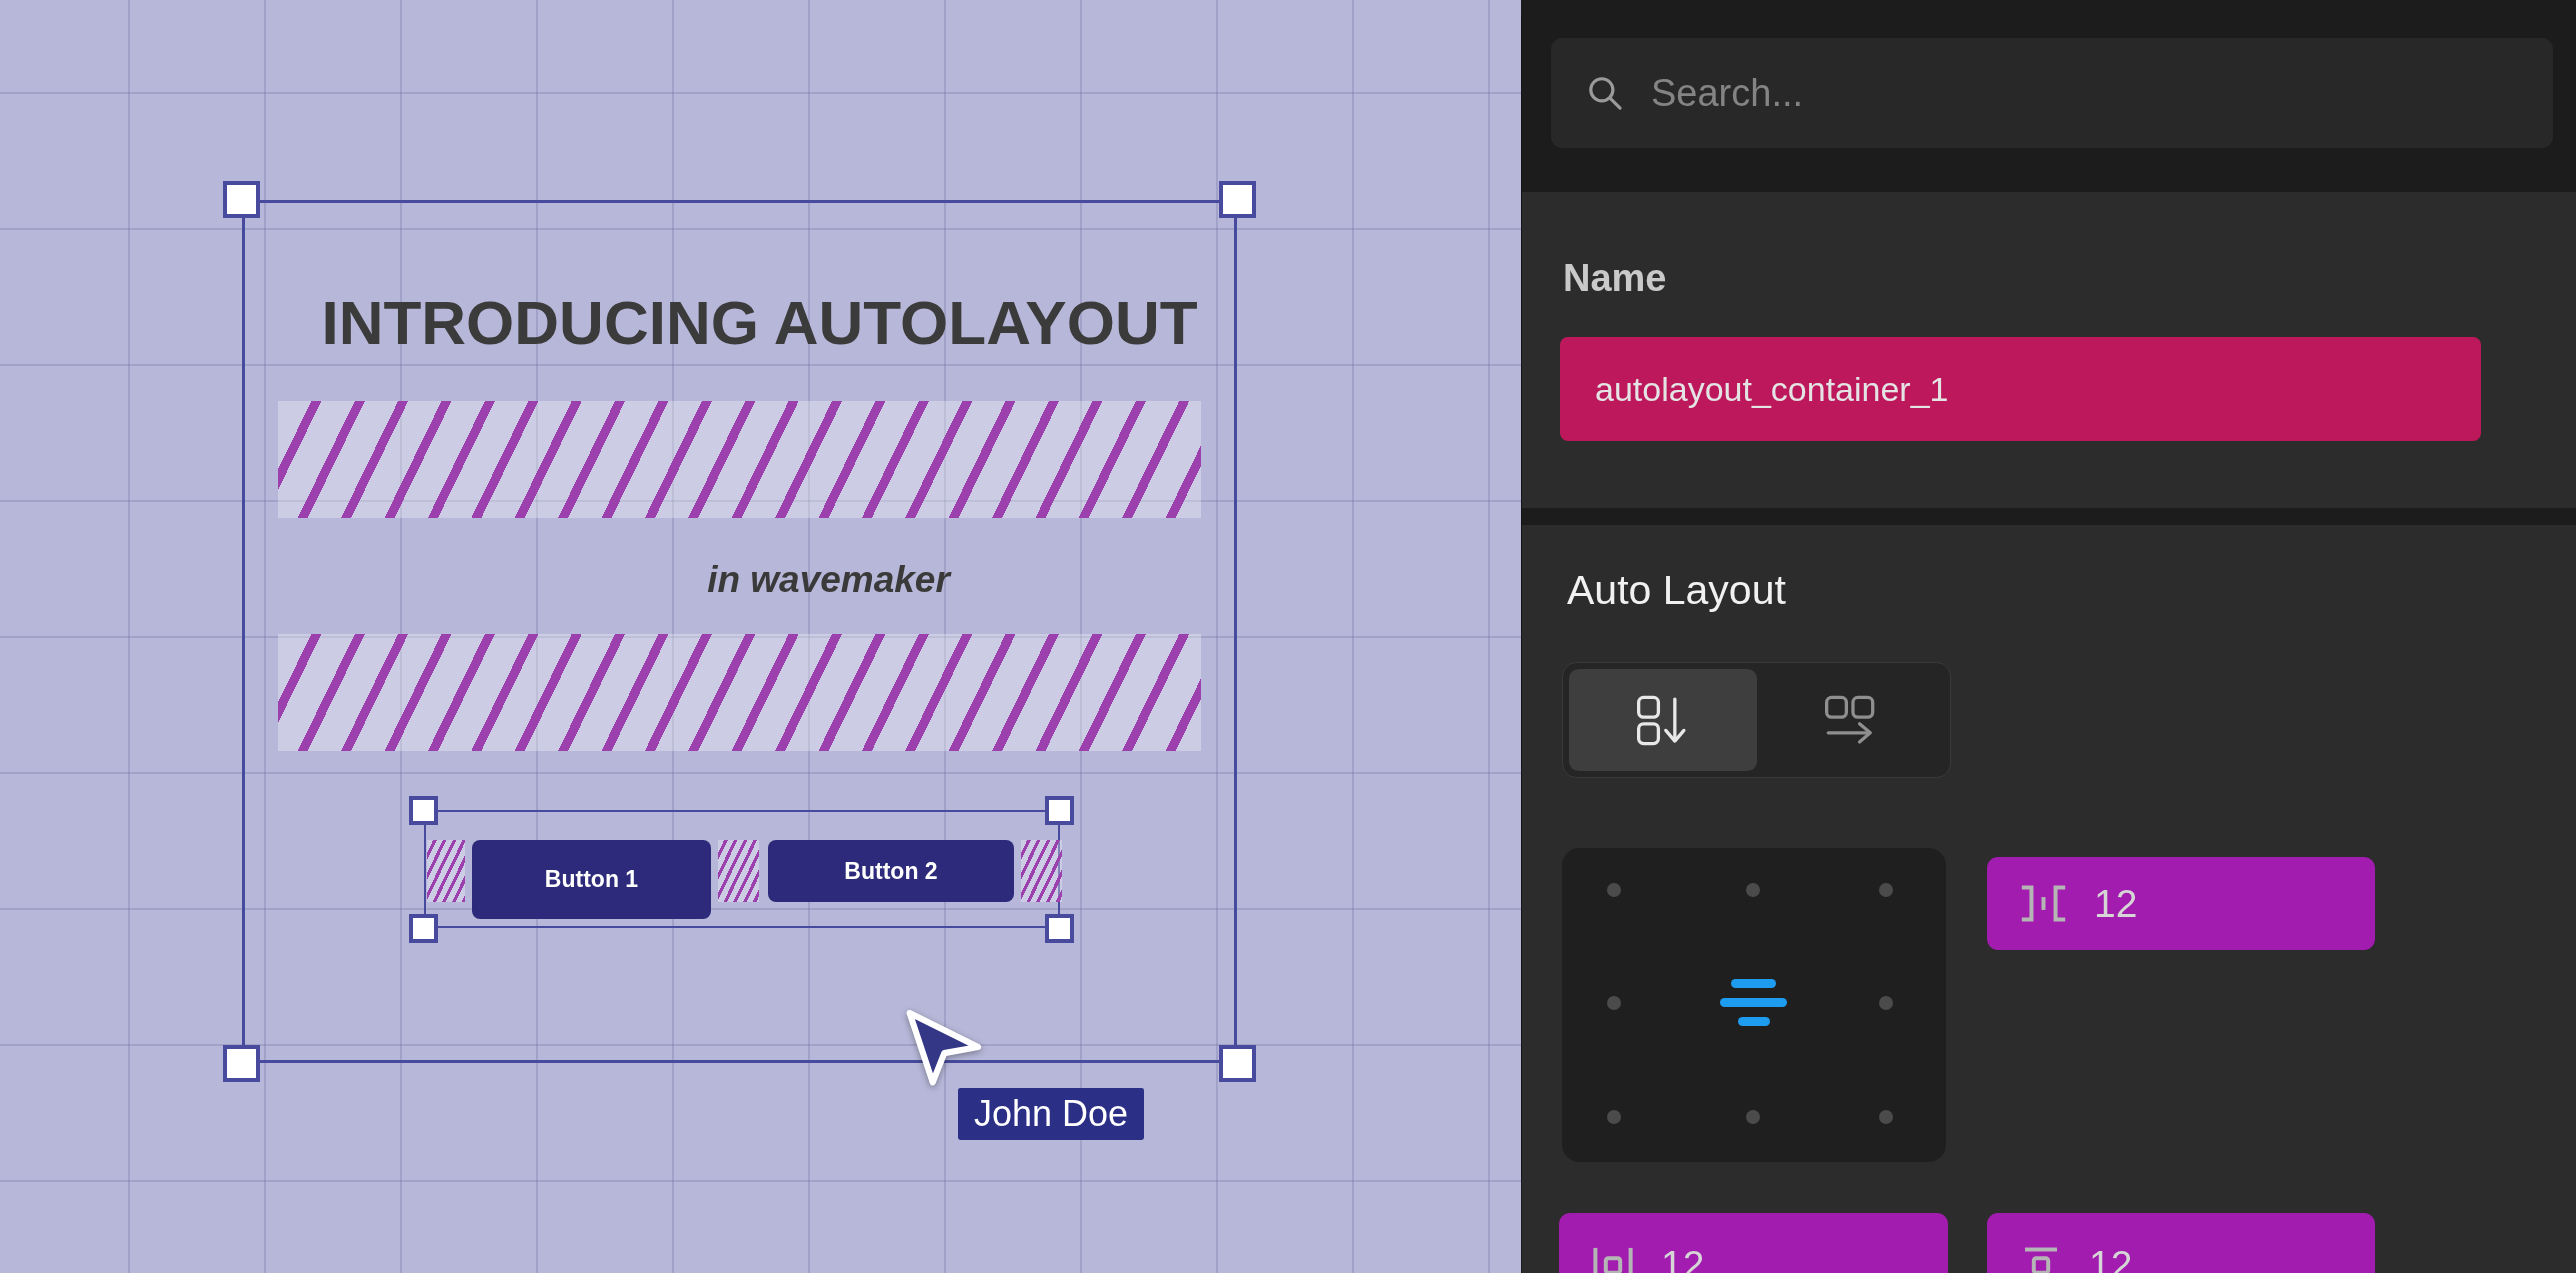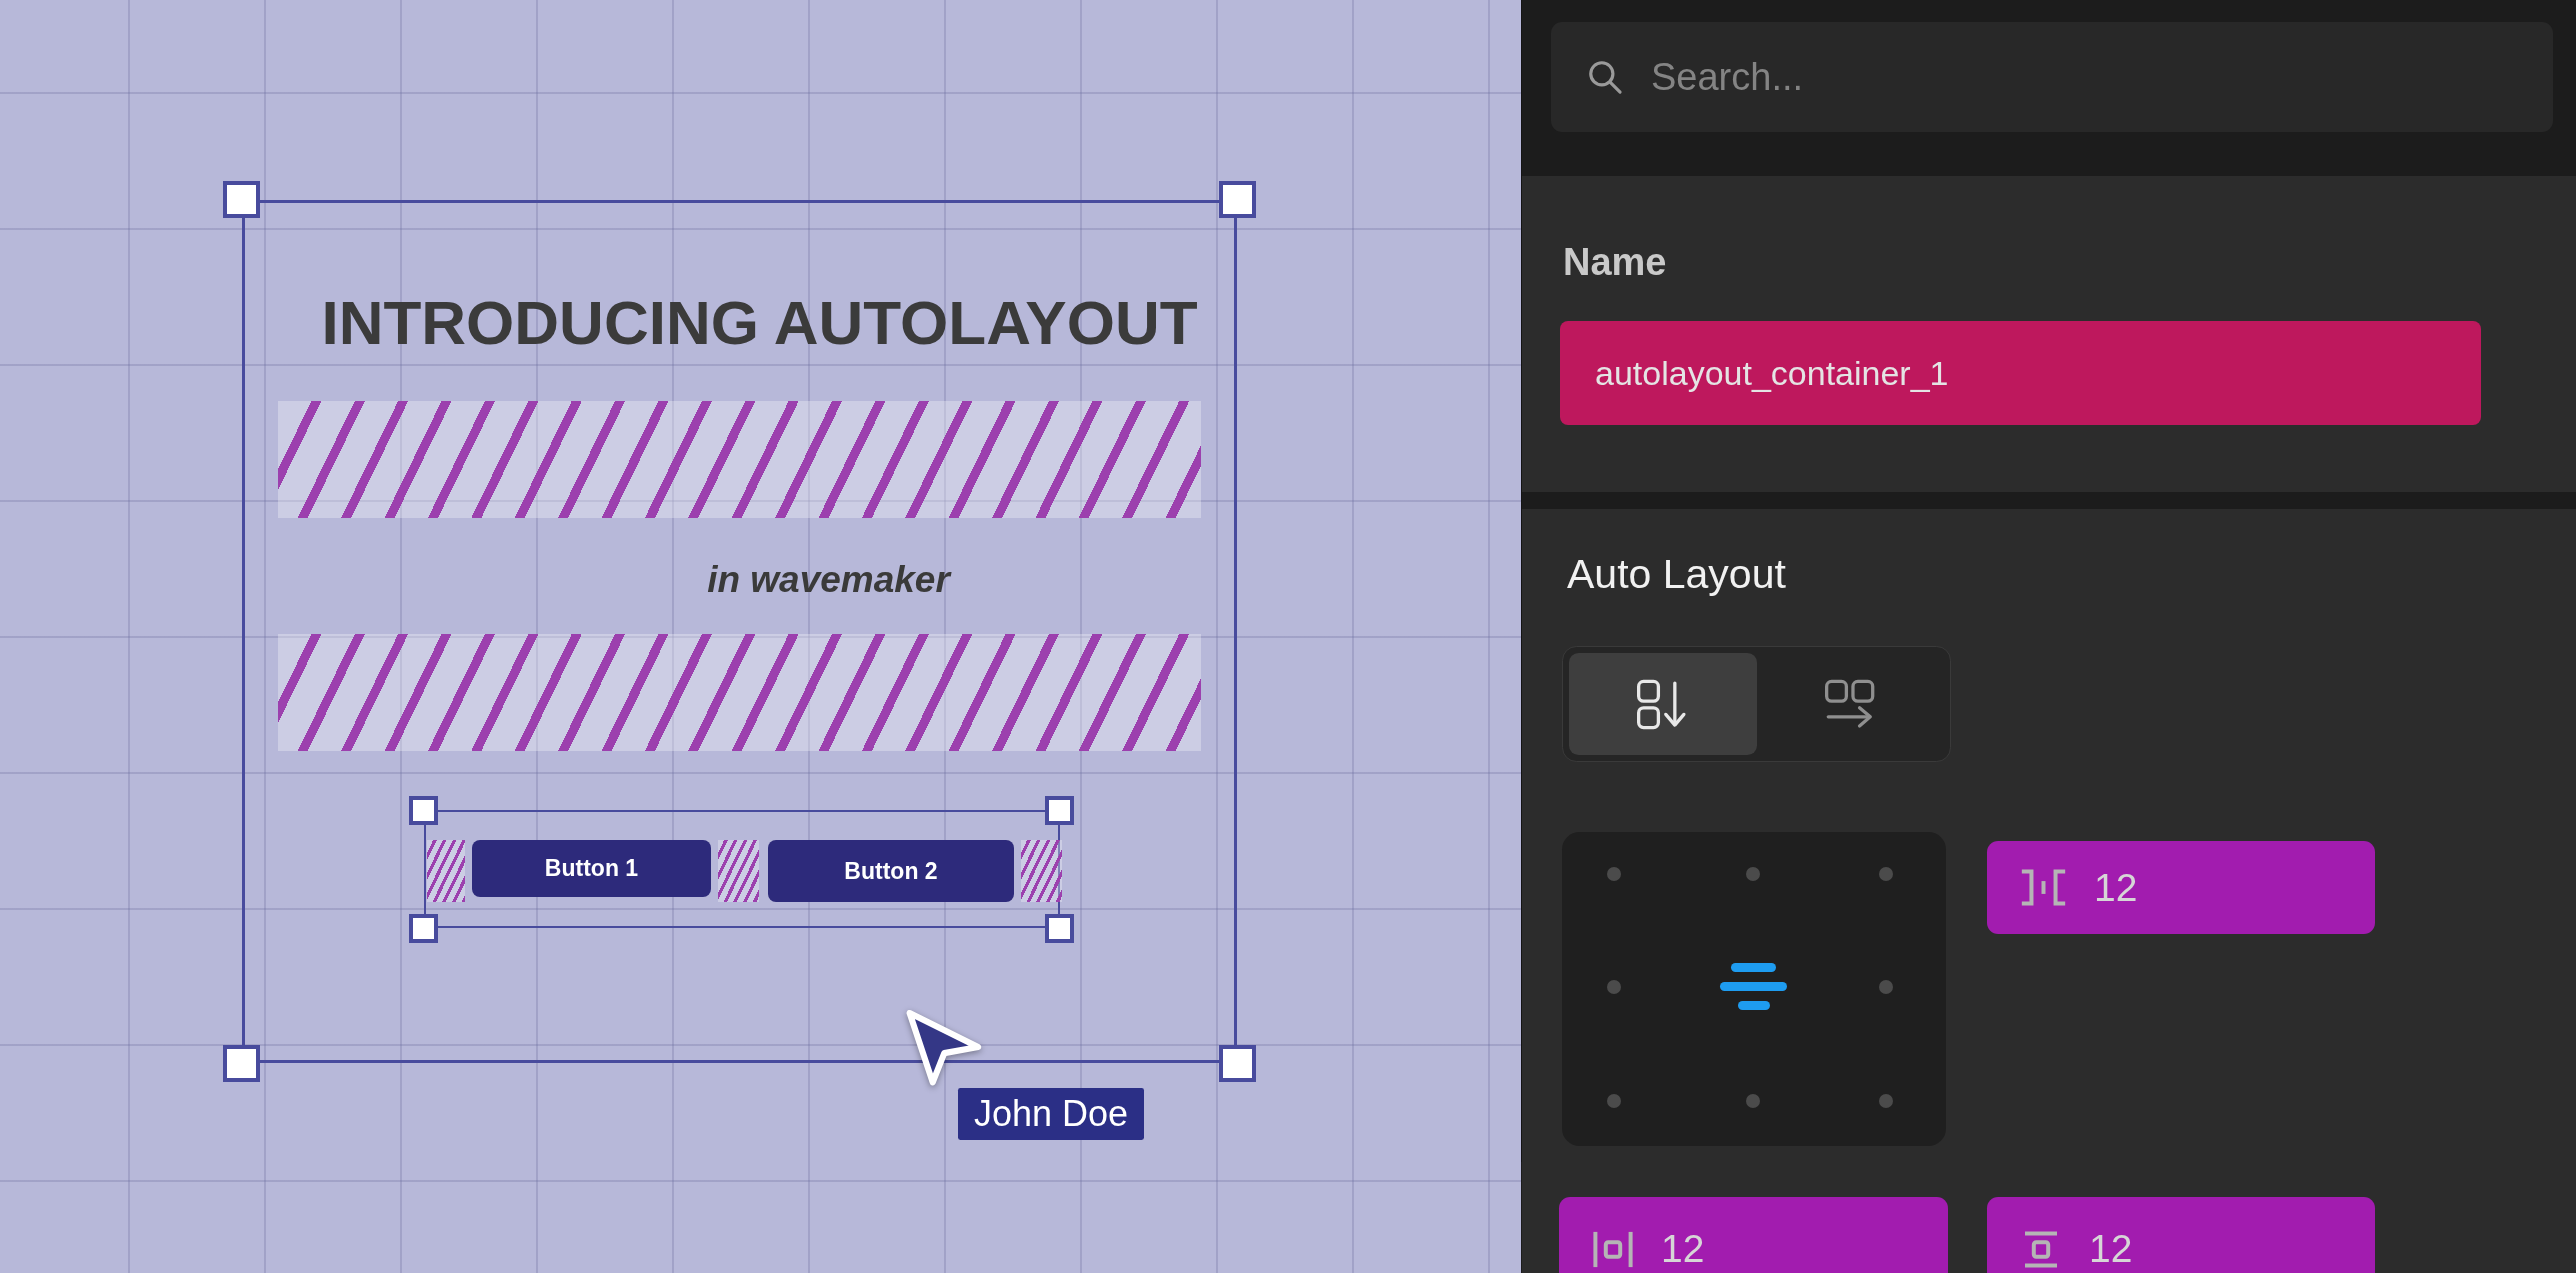--- a/index.html
+++ b/index.html
@@ -29,21 +29,21 @@
   .hatch-sm{background-color:rgba(255,255,255,.30);
     background-image:repeating-linear-gradient(116deg,transparent 0 5.6px,#9c40ae 5.6px 8.8px);}
 
   .design-btn{background:#2d2a7b;border-radius:8px;color:#fff;font-weight:700;
     font-size:23px;display:flex;align-items:center;justify-content:center;}
 
   .cursor-label{background:#2b2f86;border-radius:2.4px;color:#fff;font-size:36px;
     display:flex;align-items:center;justify-content:center;}
 
   
-  .panel{left:1521px;top:0;width:1055px;height:1162px;background:#1c1c1c;
+  .panel{left:1521px;top:16px;width:1055px;height:1162px;background:#1c1c1c;
     border-left:1.6px solid #141414;box-sizing:border-box;}
   .section{left:0;width:1055px;background:#2c2c2c;}
   .field{background:#a21caf;border-radius:11.2px;display:flex;align-items:center;}
   .field .val{font-size:39px;color:#d6d6d6;margin-left:24px;}
 
   .search-box{left:29px;top:22.3px;width:1002px;height:110px;background:#282828;
     border-radius:11.2px;display:flex;align-items:center;}
   .search-ph{font-size:38px;color:#848484;margin-left:27px;}
 
   .panel-label{font-size:38px;color:#c9c9c9;}
@@ -79,21 +79,21 @@
   <div class="abs hatch" style="left:278px;top:401px;width:923px;height:117px;"></div>
 
   <div class="abs frame-subtitle">in wavemaker</div>
 
   <div class="abs hatch" style="left:278px;top:634px;width:923px;height:117px;"></div>
 
   <div class="abs sel-frame" style="left:424px;top:810px;width:636px;height:118px;border-width:2.4px;"></div>
 
   <div class="abs hatch-sm" style="left:427px;top:840px;width:38px;height:62px;"></div>
 
-  <div class="abs design-btn" style="left:472px;top:840px;width:239px;height:57px;">
+  <div class="abs design-btn" style="left:472px;top:840px;width:239px;height:79px;">
     <span>Button 1</span>
   </div>
 
   <div class="abs hatch-sm" style="left:718px;top:840px;width:41px;height:62px;"></div>
 
   <div class="abs design-btn" style="left:768px;top:840px;width:246px;height:62px;">
     <span>Button 2</span>
   </div>
 
   <div class="abs hatch-sm" style="left:1021px;top:840px;width:41px;height:62px;"></div>

